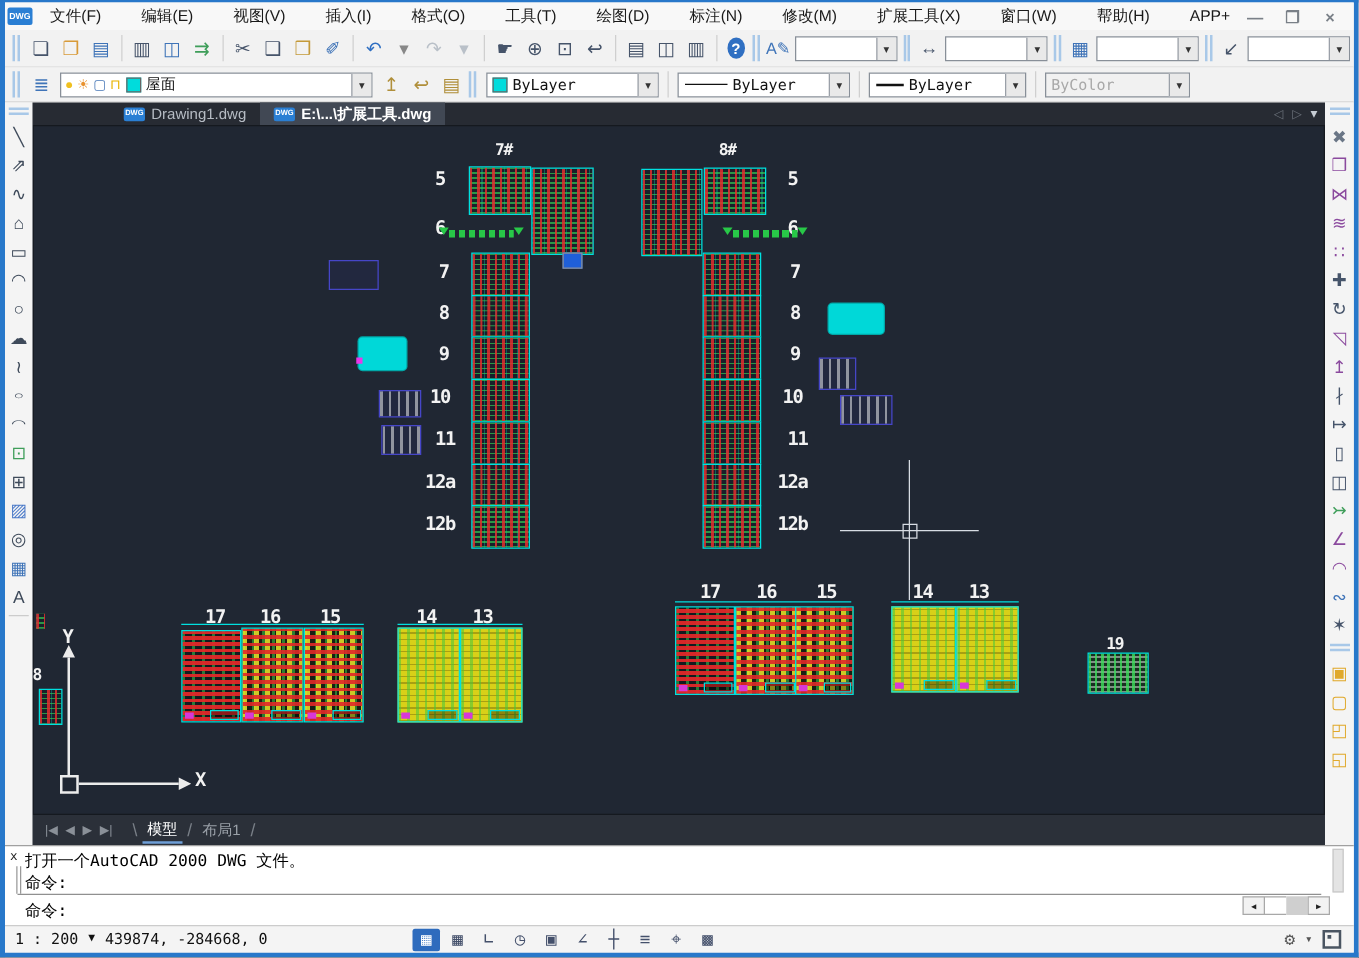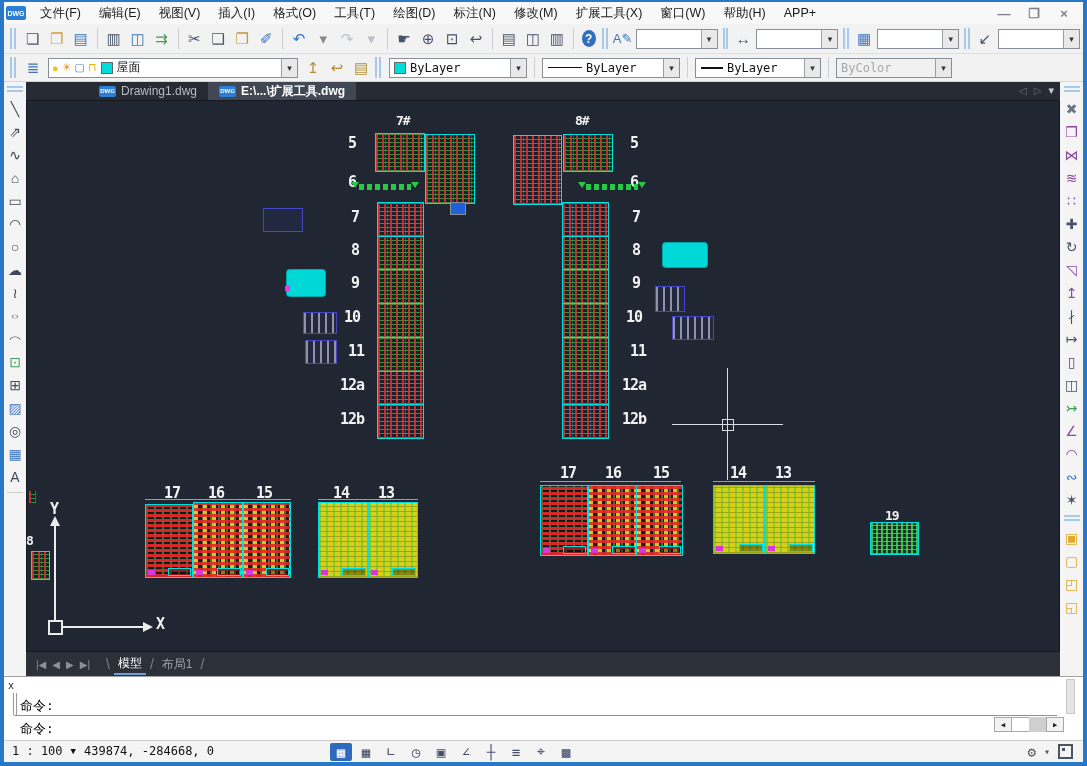--- a/index.html
+++ b/index.html
@@ -2,21 +2,21 @@
 <html><head>
 <meta charset="utf-8">
 <style>
   html,body{margin:0;padding:0;background:#9a9a9a;font-family:"Liberation Sans",sans-serif;}
   #win{position:relative;width:1087px;height:766px;background:#f2f2f2;overflow:hidden;}
   
   .bframe{position:absolute;background:#2878ca;}
   
   .titlebar{position:absolute;left:4px;top:2px;width:1079px;height:22px;background:#f8f8f8;display:flex;align-items:center;}
   .appicon{width:20px;height:14px;background:#2a7fd4;border-radius:2px;color:#fff;font-size:7px;font-weight:bold;display:flex;align-items:center;justify-content:center;margin:0 6px 0 2px;}
-  .menus{display:flex;align-items:center;gap:2px;}
+  .menus{display:flex;align-items:center;gap:16px;}
   .menu-item{padding:2px 8px;font-size:12.5px;color:#1a1a1a;white-space:nowrap;cursor:default;}
   .wincontrols{position:absolute;right:6px;top:0;height:22px;display:flex;align-items:center;gap:4px;}
   .wc{width:26px;height:18px;display:flex;align-items:center;justify-content:center;color:#7a8088;font-size:13px;font-weight:bold;}
   
   .tb{position:absolute;left:4px;width:1079px;display:flex;align-items:center;background:#f2f2f2;padding-left:4px;box-sizing:border-box;}
   #tb1{top:24px;height:30px;border-bottom:1px solid #e0e0e0;}
   #tb2{top:54px;height:28px;border-bottom:1px solid #d5d5d5;}
   .tbgroup{display:flex;align-items:center;}
   .tbtn{width:24px;height:24px;display:flex;align-items:center;justify-content:center;font-size:15px;color:#46546a;cursor:default;}
   .sep{width:1px;height:21px;background:#cfcfcf;margin:0 4px;}
@@ -441,35 +441,36 @@
     <span class="slash">\</span>
     <span class="ltab active">模型</span>
     <span class="slash">/</span>
     <span class="ltab">布局1</span>
     <span class="slash">/</span>
   </div>
 
   <div class="cmd">
     <span class="xclose">x</span>
     <span class="lgrip"></span>
+    <div class="cline" style="top:3px">打开一个AutoCAD 2000 DWG 文件。</div>
     <div class="cline" style="top:20px">命令:</div>
     <div class="cmdsep"></div>
     <div class="cline" style="top:43px">命令:</div>
     <div class="hscroll">
       <span class="hsb">◀</span>
       <span class="hsgap"></span>
       <span class="hsthumb"></span>
       <span class="hsb">▶</span>
     </div>
     <div class="vscroll"></div>
   </div>
 
   <div class="status">
     <div class="stleft">
-      <span>1 : 100</span>
+      <span>1 : 200</span>
       <span class="dd">▼</span>
       <span>439874, -284668, 0</span>
     </div>
     <div class="sttoggles">
         <span class="stgl active">▦</span>
         <span class="stgl">▦</span>
         <span class="stgl">∟</span>
         <span class="stgl">◷</span>
         <span class="stgl">▣</span>
         <span class="stgl">∠</span>

